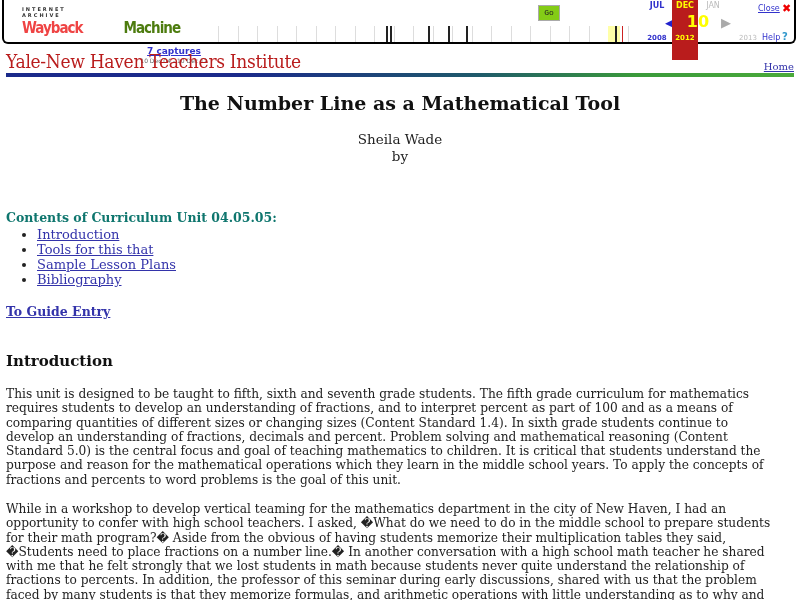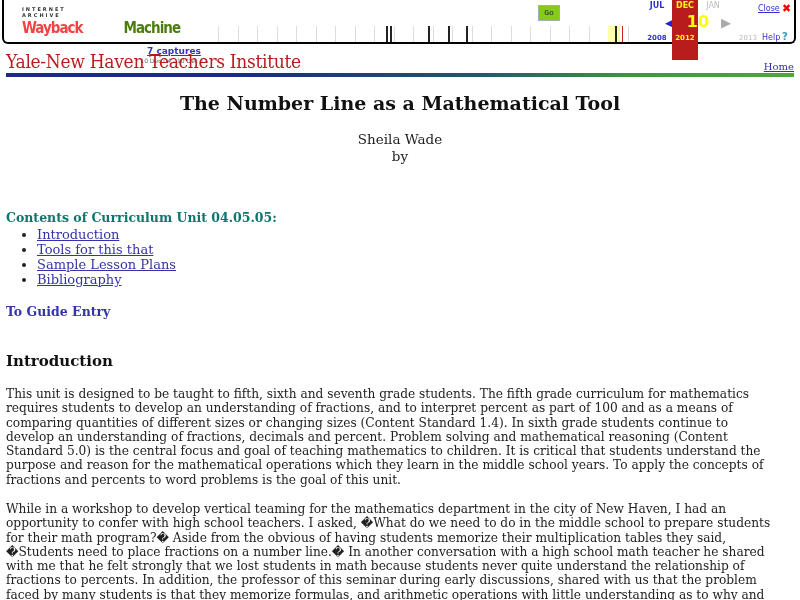--- a/index.html
+++ b/index.html
@@ -42,21 +42,21 @@
   .home-link { position:absolute; right:6px; top:61px; font-size:10px; color:#33a; text-decoration:underline; }
   .rule { position:absolute; left:6px; top:73px; width:788px; height:4px; background:linear-gradient(to right,#1a2a8a 0%,#1a2a8a 30%,#1f5a6a 60%,#3a9a3a 80%,#4aaa3a 100%); }
 
   .doc-title { position:absolute; left:0; width:800px; top:92px; text-align:center; font-size:19px; font-weight:bold; color:#111; }
   .byline { position:absolute; left:0; width:800px; top:131px; text-align:center; font-size:13.5px; color:#222; line-height:17px; }
 
   .contents-h { position:absolute; left:6px; top:196px; font-size:12.5px; font-weight:bold; color:#0f766e;margin-top:14px; }
   .toc { position:absolute; left:20px; top:227px; margin:0; padding:0 0 0 17px; font-size:13px; line-height:15px; }
   .toc li { color:#222; }
   .toc a { color:#33a; text-decoration:underline; }
-  .guide { position:absolute; left:6px; top:304px; font-size:12.5px; font-weight:bold; color:#33a; }
+  .guide { position:absolute; left:6px; top:304px; font-size:12.5px; font-weight:bold; color:#33a; text-decoration:underline; }
 
   .intro-h { position:absolute; left:6px; top:352px; font-size:15px; font-weight:bold; color:#111; }
   .para { position:absolute; left:6px; width:800px; font-size:12.2px; line-height:14.3px; color:#222; margin:0; white-space:nowrap; }
   .p1 { top:387px; }
   .p2 { top:502px; }
   .para span { display:block; }
 </style>
 </head>
 <body>
 

